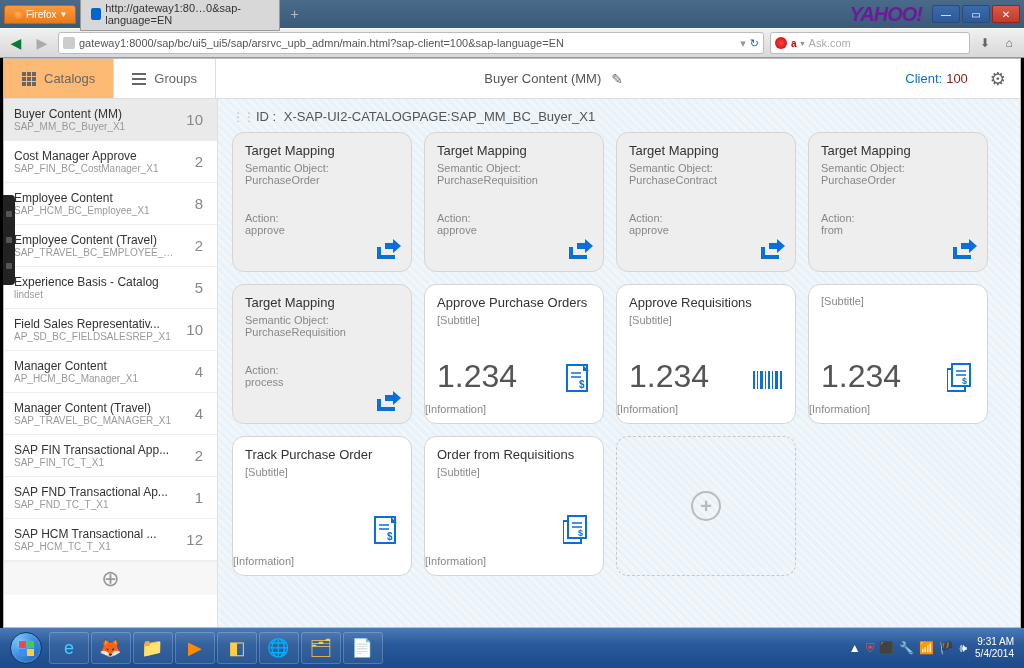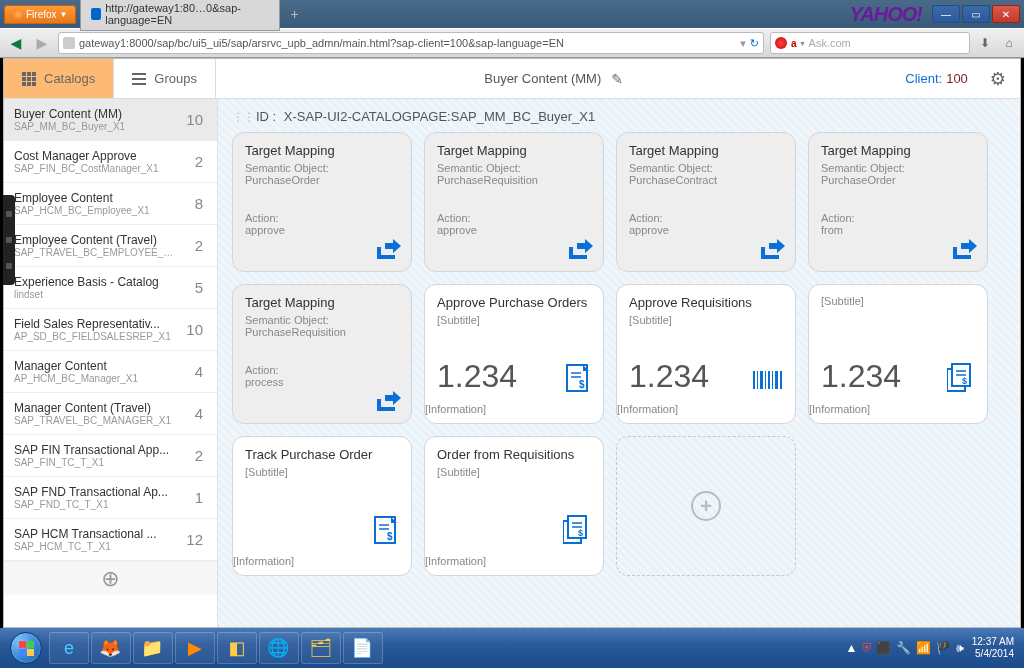--- a/index.html
+++ b/index.html
@@ -406,17 +406,17 @@
     <div class="tray-icons">
       <span>▲</span>
         <span style="color:#f44">⛨</span>
         <span>⬛</span>
         <span>🔧</span>
         <span>📶</span>
         <span>🏴</span>
         <span>🕪</span>
     </div>
     <div class="clock">
-      <div>12:37 AM</div>
+      <div>9:31 AM</div>
       <div>5/4/2014</div>
     </div>
   </div>
 </div>
 
 </body></html>

